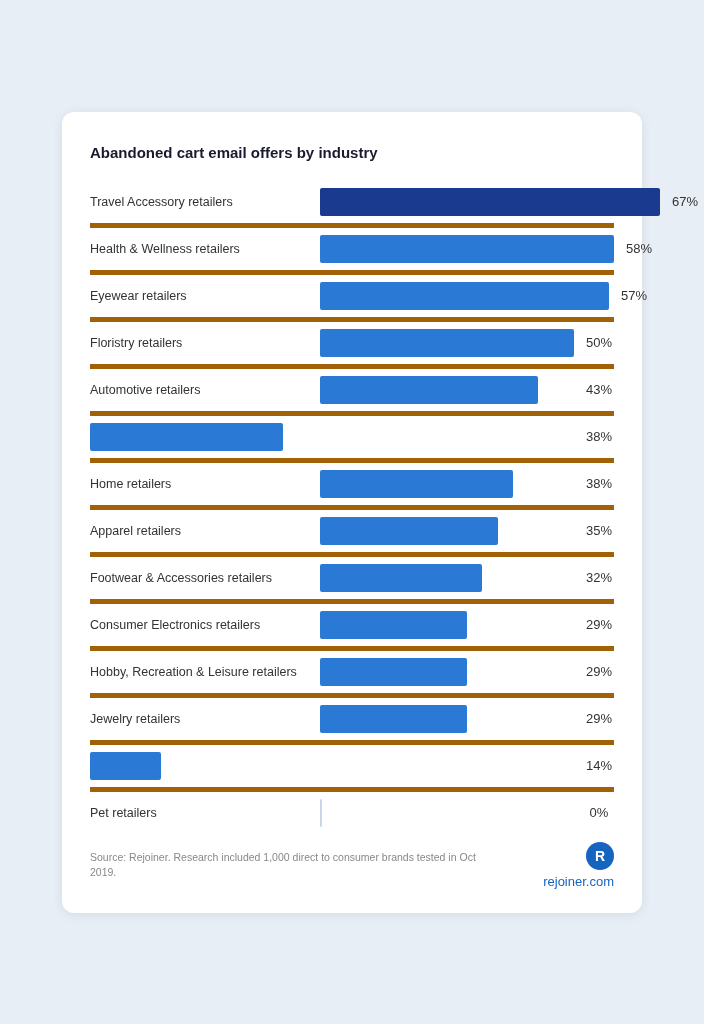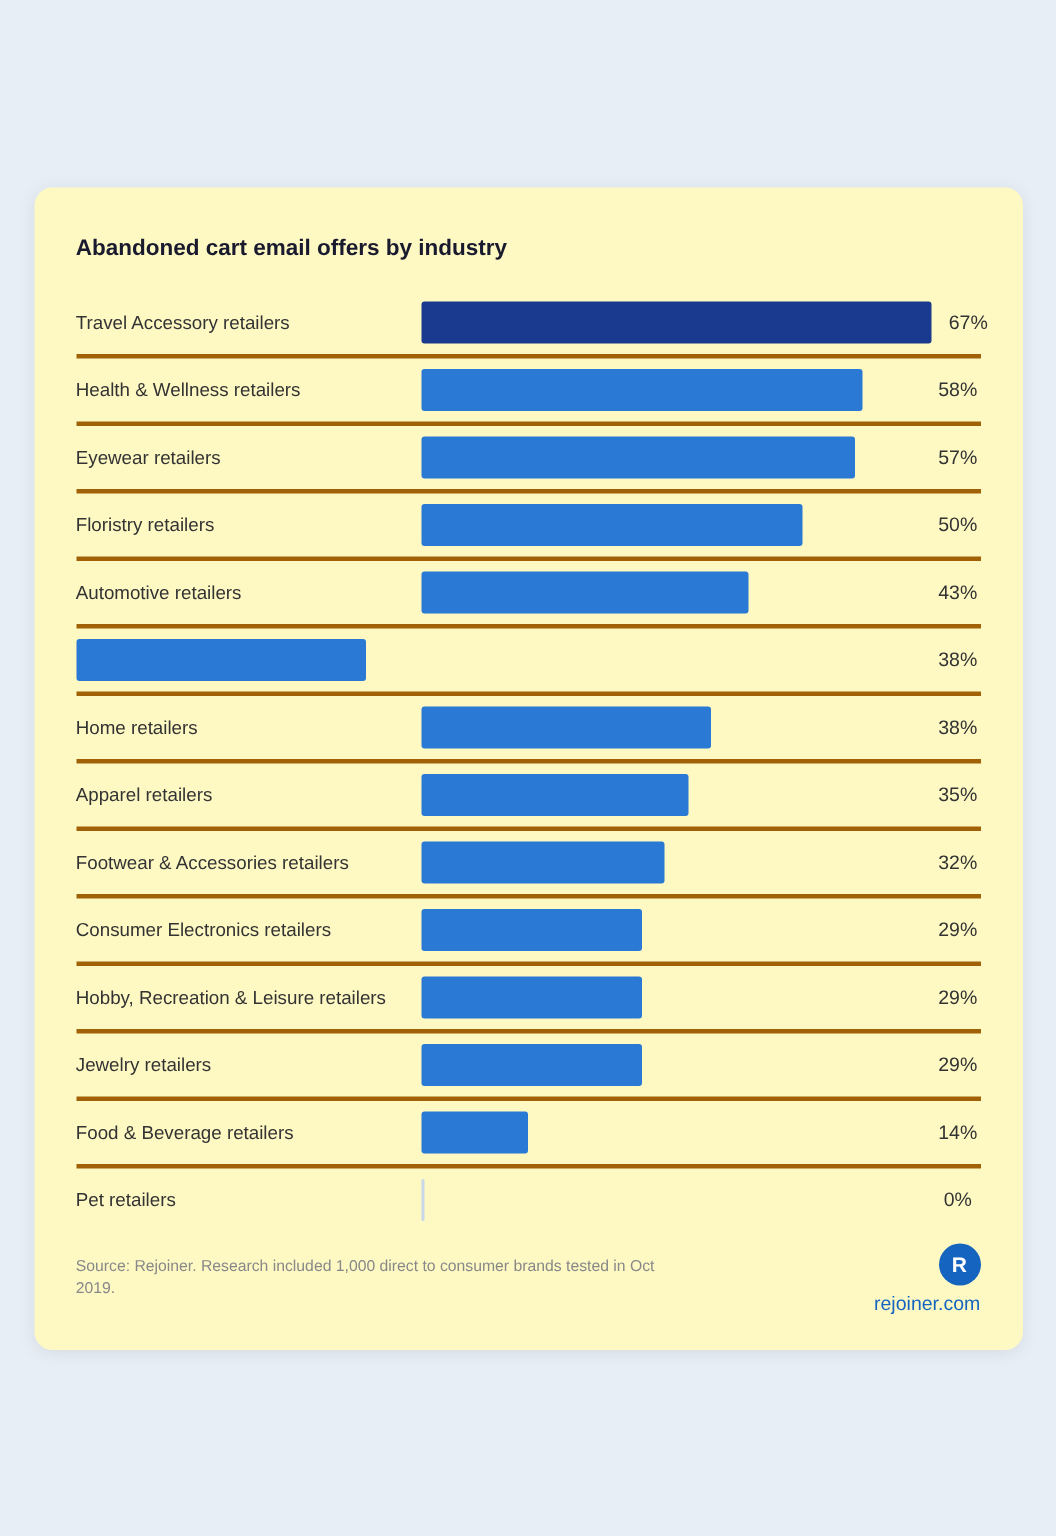--- a/index.html
+++ b/index.html
@@ -6,40 +6,40 @@
     body {
       font-family: -apple-system, BlinkMacSystemFont, 'Segoe UI', Arial, sans-serif;
       background: #e8eef5;
       display: flex;
       justify-content: center;
       align-items: center;
       min-height: 100vh;
       padding: 20px;
     }
     .card {
-      background: #fef9c3;
+      background: #ffffff;
       border-radius: 12px;
       padding: 32px 28px 24px 28px;
-      width: 659px;
+      width: 580px;
       box-shadow: 0 2px 12px rgba(0,0,0,0.08);
     }
     .chart-title {
       font-size: 15px;
       font-weight: 700;
       color: #1a1a2e;
       margin-bottom: 20px;
     }
     .chart-area {
       width: 100%;
     }
     .chart-row {
       display: flex;
       align-items: center;
       padding: 7px 0;
-      border-bottom: 3px solid #a16207;
+      border-bottom: 5px solid #a16207;
     }
     .chart-row:last-child {
       border-bottom: none;
     }
     .row-label {
       width: 230px;
       min-width: 230px;
       font-size: 12.5px;
       color: #333;
       padding-right: 12px;
@@ -182,21 +182,20 @@
         <div class="bar-value">29%</div>
       </div>
       <div class="chart-row">
         <div class="row-label">Jewelry retailers</div>
         <div class="bar-container">
           <div class="bar" style="width: 147px; background-color: rgb(41, 121, 213);"></div>
         </div>
         <div class="bar-value">29%</div>
       </div>
       <div class="chart-row">
-        <div class="row-label">Food &amp; Beverage retailers</div>
         <div class="bar-container">
           <div class="bar" style="width: 71px; background-color: rgb(41, 121, 213);"></div>
         </div>
         <div class="bar-value">14%</div>
       </div>
       <div class="chart-row">
         <div class="row-label">Pet retailers</div>
         <div class="bar-container">
           <div class="bar" style="width: 2px; background-color: rgb(200, 216, 234);"></div>
         </div>

